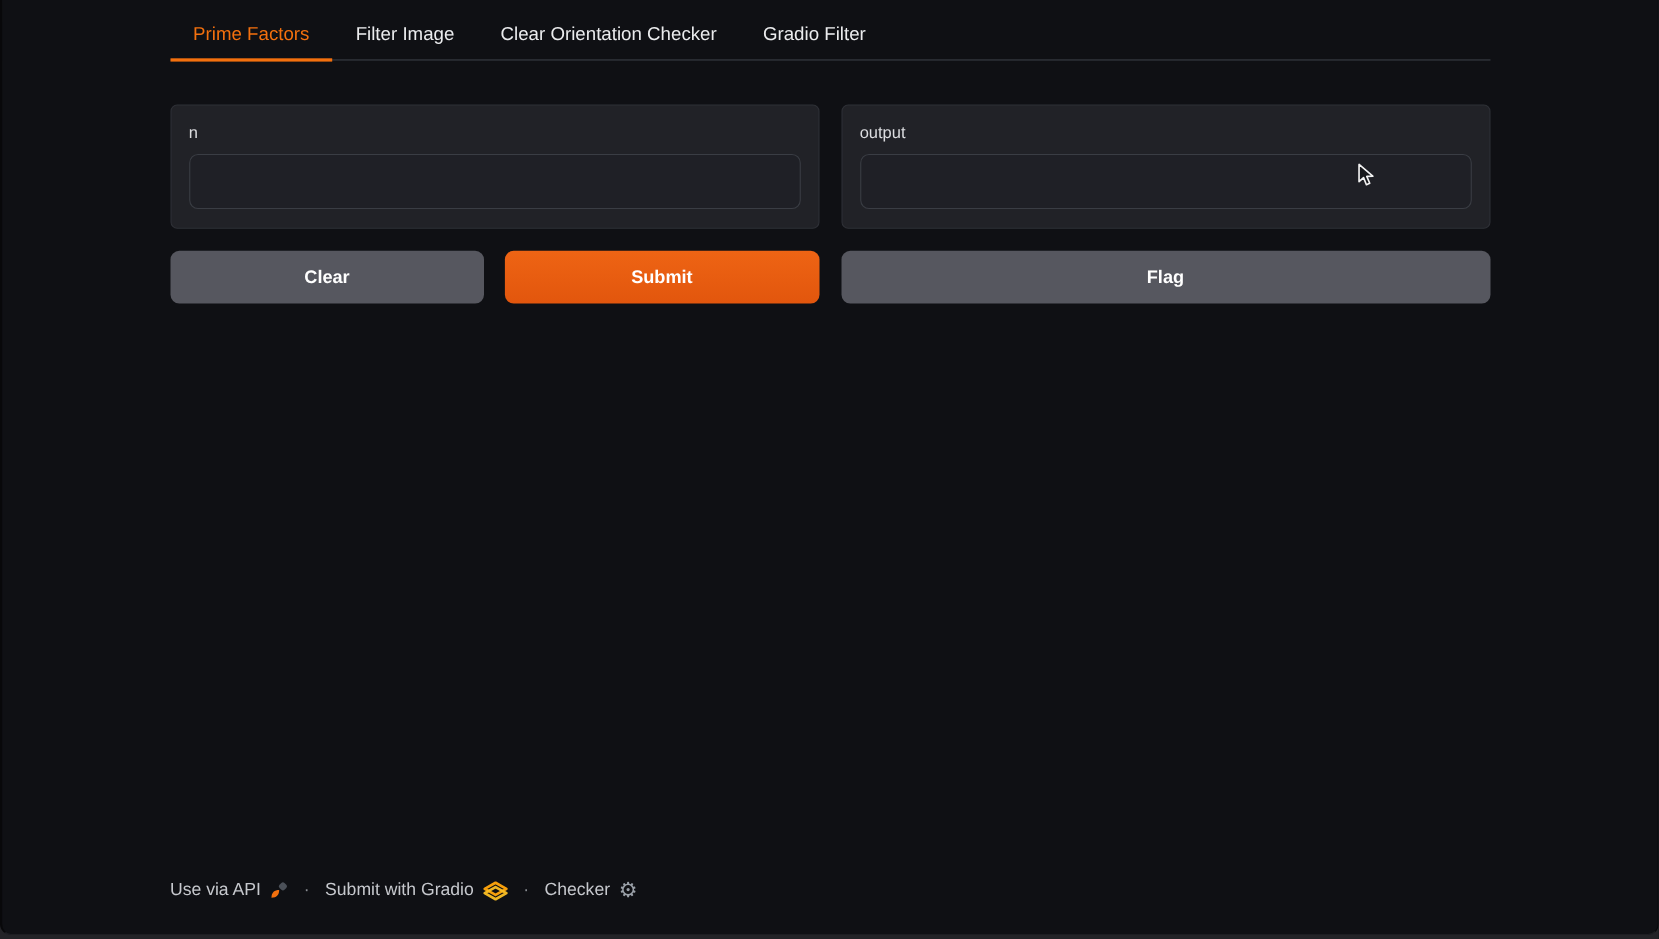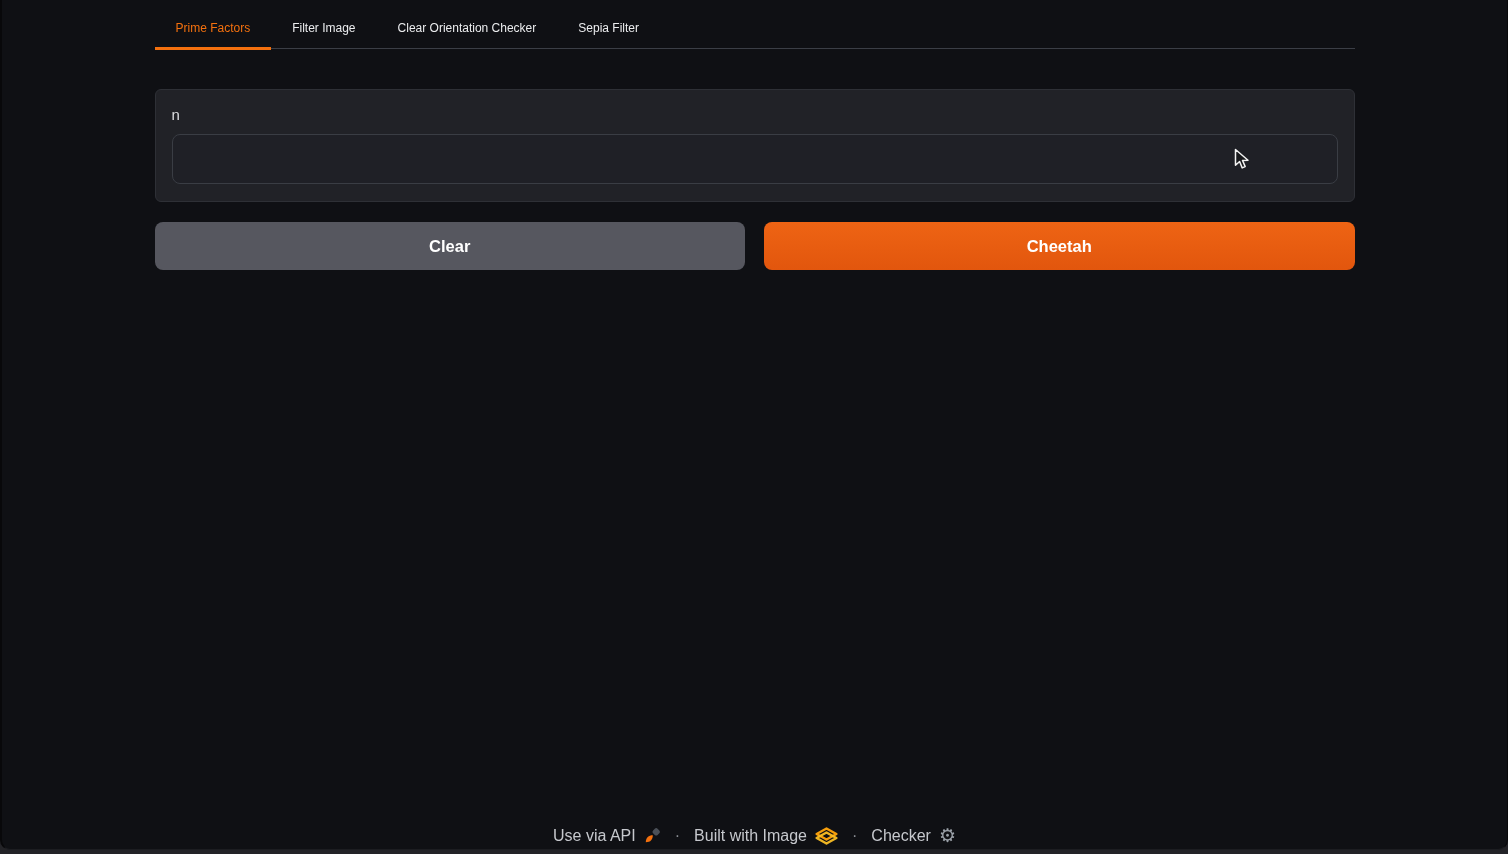--- a/index.html
+++ b/index.html
@@ -30,21 +30,21 @@
     flex: 1 1 auto;
   }
   
   .tabbar {
     display: flex;
     margin-top: 10px;
     border-bottom: 1px solid #3b3e46;
   }
   .tab {
     padding: 11px 21px 12px 21px;
-    font-size: 12px;
+    font-size: 17px;
     color: #ebecee;
     cursor: pointer;
     border-bottom: 3px solid transparent;
     margin-bottom: -2px;
     white-space: nowrap;
   }
   .tab.active {
     color: #f3700e;
     border-bottom-color: #f3700e;
     font-weight: 400;
@@ -93,23 +93,22 @@
     font-size: 16.5px;
     font-weight: bold;
     color: #ffffff;
     cursor: pointer;
   }
   .btn.secondary { background: #56575f; }
   .btn.primary { background: linear-gradient(180deg, #ee6414 0%, #e2560d 100%); }
   
   .footer {
     margin-top: auto;
-    padding-bottom: 4px;
+    padding-bottom: 30px;
     display: flex;
-    justify-content: center;
     align-items: center;
     gap: 10px;
     color: #c6c8cd;
     font-size: 16px;
   }
   .footer-link {
     display: inline-flex;
     align-items: center;
     gap: 8px;
     color: #c6c8cd;
@@ -135,47 +134,56 @@
 </head>
 <body>
 
 <div class="window">
   <div class="container">
 
     <div class="tabbar">
       <div class="tab active">Prime Factors</div>
       <div class="tab">Filter Image</div>
       <div class="tab">Clear Orientation Checker</div>
-      <div class="tab">Sepia Filter</div>
+      <div class="tab">Gradio Filter</div>
     </div>
 
     <div class="io-row">
       <div class="col">
         <div class="panel">
           <span class="panel-label">n</span>
           <textarea class="textbox" placeholder="" style=""></textarea>
         </div>
         <div class="btn-row">
           <button class="btn secondary">Clear</button>
-          <button class="btn primary">Cheetah</button>
+          <button class="btn primary">Submit</button>
+        </div>
+      </div>
+      <div class="col">
+        <div class="panel">
+          <span class="panel-label">output</span>
+          <textarea class="textbox" placeholder="" style=""></textarea>
+        </div>
+        <div class="btn-row">
+          <button class="btn secondary">Flag</button>
         </div>
       </div>
     </div>
 
     <div class="footer">
       <span class="footer-link">
         <span>Use via API</span>
         <svg class="icon-svg" width="17" height="17" viewBox="0 0 17 17">
           <rect x="9" y="1.6" width="6.4" height="6.4" rx="2" fill="#4b5058" transform="rotate(45 12.2 4.8)"></rect>
           <path d="M1.8 15.2 C1.8 10.4, 4.6 8.2, 8.8 8.2 C8.8 12.4, 6.6 15.2, 1.8 15.2 Z" fill="#f3700e"></path>
         </svg>
       </span>
       <span class="dot">·</span>
       <span class="footer-link">
-        <span>Built with Image</span>
+        <span>Submit with Gradio</span>
         <svg class="icon-svg" width="23" height="18" viewBox="0 0 24 19">
           <path d="M12 1.6 L22.4 7.4 L12 13.2 L1.6 7.4 Z" fill="none" stroke="#f59e0b" stroke-width="2.6" stroke-linejoin="round"></path>
           <path d="M12 5.8 L22.4 11.6 L12 17.4 L1.6 11.6 Z" fill="none" stroke="#fbbf24" stroke-width="2.6" stroke-linejoin="round" opacity="0.95"></path>
         </svg>
       </span>
       <span class="dot">·</span>
       <span class="footer-link">
         <span>Checker</span>
         <span class="gear">⚙</span>
       </span>

